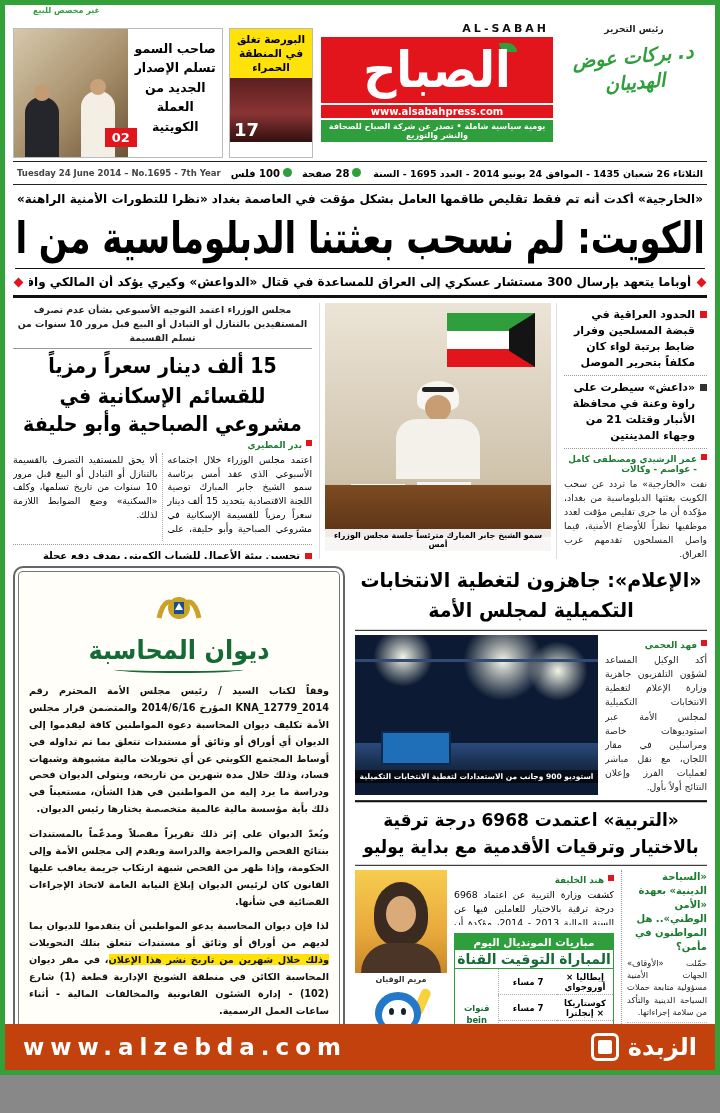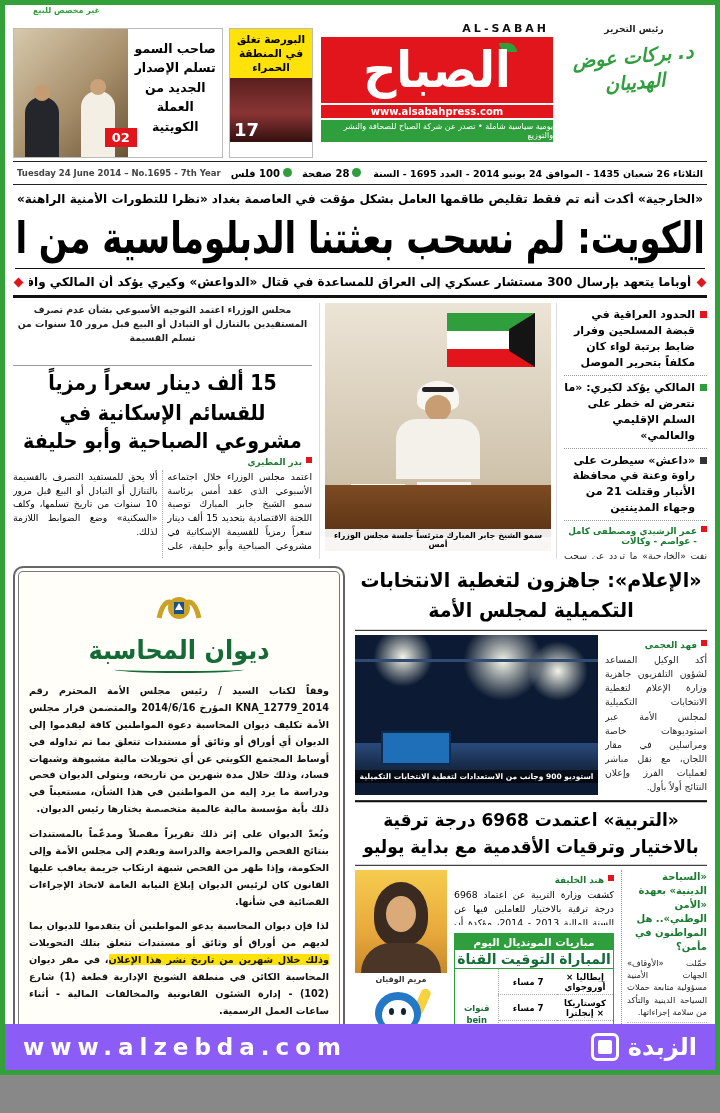--- a/index.html
+++ b/index.html
@@ -15,21 +15,21 @@
   .signature{width:146px;text-align:center;padding-top:4px}
   .editor-label{font-size:9px;font-weight:bold;color:#222}
   .editor-name{display:block;margin-top:10px;font-size:19px;font-weight:bold;font-style:italic;
                color:#2f9e3c;line-height:1.35;transform:rotate(-5deg)}
   .logoblock{width:232px;padding-top:2px}
   .logo-latin{direction:ltr;text-align:right;font-size:11px;font-weight:bold;letter-spacing:3px;color:#111;padding:0 4px 2px}
   .redbox{background:#e2151c;height:66px;display:flex;align-items:center;justify-content:center;position:relative}
   .logo-ar{color:#fff;font-size:46px;font-weight:bold;line-height:1;transform:scaleY(1.08)}
   .leaf{position:absolute;top:6px;right:36px;width:18px;height:9px;background:#2f9e3c;border-radius:0 10px 0 10px}
   .webstrip{background:#e2151c;margin-top:2px;color:#fff;font-size:10px;font-weight:bold;text-align:center;direction:ltr;padding:1px 0}
-  .tagline{background:#2f9e3c;margin-top:2px;color:#fff;font-size:8px;font-weight:normal;padding:2px 0}
+  .tagline{background:#2f9e3c;margin-top:2px;color:#fff;font-size:8px;font-weight:bold;text-align:center;padding:2px 0}
   .promos{flex:1;display:flex;gap:6px;padding-top:8px}
   .promo-bourse{width:84px;border:1px solid #bbb;background:#fff}
   .bourse-head{background:#ffe20a;font-size:10.5px;font-weight:bold;text-align:center;line-height:1.35;padding:3px 2px}
   .bourse-photo{height:64px;position:relative;background:linear-gradient(180deg,#5a1f1f,#8a3434 55%,#33100f)}
   .bourse-num{position:absolute;bottom:2px;left:4px;color:#fff;font-size:18px;font-weight:bold;direction:ltr}
   .promo-amir{flex:1;border:1px solid #bbb;display:flex;position:relative;overflow:hidden}
   .amir-text{width:45%;padding:10px 6px 0;font-size:12.5px;font-weight:bold;line-height:1.55;text-align:center}
   .amir-photo{flex:1;position:relative;background:linear-gradient(135deg,#d7c9ac,#a78f6b 55%,#6b5436)}
   .fig-amir{position:absolute;bottom:0;right:12%;width:34px;height:66px;background:#f3efe4;border-radius:16px 16px 0 0}
   .fig-amir::after{content:"";position:absolute;top:-12px;left:9px;width:16px;height:16px;border-radius:50%;background:#caa27a}
@@ -74,21 +74,21 @@
   .pm-agal{position:absolute;top:84px;left:50%;margin-left:-16px;width:32px;height:5px;background:#222;border-radius:3px}
   .pm-face{position:absolute;top:92px;left:50%;margin-left:-13px;width:26px;height:26px;background:#c89d73;border-radius:50%}
   .pm-body{position:absolute;top:116px;left:50%;margin-left:-42px;width:84px;height:60px;background:#f3f1ea;border-radius:20px 20px 0 0}
   .desk{position:absolute;bottom:14px;left:0;right:0;height:52px;background:linear-gradient(180deg,#7d4b22,#5a3315)}
   .papers{position:absolute;bottom:60px;left:26px;width:54px;height:7px;background:#fff;
           box-shadow:66px -2px 0 #f2f2f2,120px 1px 0 #e8e8e8}
   .pmcap{position:absolute;bottom:0;left:0;right:0;background:rgba(255,255,255,.9);font-size:8px;font-weight:bold;
          text-align:center;padding:2px 1px}
   .housing{flex:1;padding-right:7px;overflow:hidden}
   .precede{font-size:9.3px;font-weight:bold;line-height:1.5;text-align:center;color:#222;
-           border-bottom:1px solid #999;padding-bottom:20px}
+           border-bottom:1px solid #999;padding-bottom:3px}
   .h-headline{font-size:19px;font-weight:bold;text-align:center;line-height:1.4;margin:6px 0 4px;transform:scaleY(1.1)}
   .h-body{font-size:9.3px;line-height:1.5;text-align:justify;column-count:2;column-gap:10px;
           column-rule:1px dotted #aaa;height:88px;overflow:hidden;margin:2px 0 3px}
   .h-bullet{display:flex;gap:5px;font-size:10px;font-weight:bold;line-height:1.45;padding:4px 0;border-top:1px dotted #999}
 
   
   .lowgrid{display:flex;gap:10px;margin-top:7px;height:508px}
   .newscol{width:352px;overflow:hidden;display:flex;flex-direction:column}
   .m-head{font-size:19px;font-weight:bold;text-align:center;line-height:1.45;border-bottom:1px solid #222;
           padding:2px 0 5px;transform:scaleY(1.06)}
@@ -136,21 +136,21 @@
   
   .auditbox{flex:1;border:2px solid #666;border-radius:10px;box-shadow:inset 0 0 0 3px #fff,inset 0 0 0 4px #777;
             padding:16px 14px 8px;text-align:center;overflow:hidden;background:#fffef9}
   .emblem{display:inline-block}
   .audit-title{font-size:24px;font-weight:bold;color:#156b36;margin:4px 0 2px;transform:scaleY(1.08)}
   .audit-sw{width:130px;height:7px;margin:0 auto 10px;border-bottom:2px solid #156b36;border-radius:50%}
   .audit-p{font-size:9.7px;font-weight:bold;line-height:1.74;text-align:justify;color:#111;margin-bottom:8px}
   .hl{background:#ffe20a}
 
   
-  .footer{position:absolute;bottom:0;left:0;right:0;height:46px;background:#8b5cf6;direction:ltr;
+  .footer{position:absolute;bottom:0;left:0;right:0;height:46px;background:#c2410c;direction:ltr;
           display:flex;align-items:center;justify-content:space-between;padding:0 18px}
   .f-url{color:#fff;font-size:23px;font-weight:bold;letter-spacing:6px}
   .brand{display:flex;align-items:center;gap:9px}
   .brand-mark{width:28px;height:28px;border:3px solid #fff;border-radius:6px;position:relative}
   .brand-mark::after{content:"";position:absolute;inset:4px;background:#fff;border-radius:2px}
   .brand-text{color:#fff;font-size:24px;font-weight:bold}
 </style>
 </head>
 <body>
 
@@ -215,24 +215,20 @@
         <span class="diamond"></span>
       </div>
     </div>
 
     <div class="midgrid">
 
       <div class="iraq">
         <div class="iraq-item">
           <span class="sq sq-red"></span>
           <span>الحدود العراقية في قبضة المسلحين وفرار ضابط برتبة لواء كان مكلفاً بتحرير الموصل</span>
-        </div>
-        <div class="iraq-item">
-          <span class="sq sq-green"></span>
-          <span>المالكي يؤكد لكيري: «ما نتعرض له خطر على السلم الإقليمي والعالمي»</span>
         </div>
         <div class="iraq-item">
           <span class="sq sq-dark"></span>
           <span>«داعش» سيطرت على راوة وعنة في محافظة الأنبار وقتلت 21 من وجهاء المدينتين</span>
         </div>
         <div class="byline">
           <span class="bsq"></span>
           <span>عمر الرشيدي ومصطفى كامل - عواصم - وكالات</span>
         </div>
         <div class="smallbody">نفت «الخارجية» ما تردد عن سحب الكويت بعثتها الدبلوماسية من بغداد، مؤكدة أن ما جرى تقليص مؤقت لعدد موظفيها نظراً للأوضاع الأمنية، فيما واصل المسلحون تقدمهم غرب العراق.</div>

